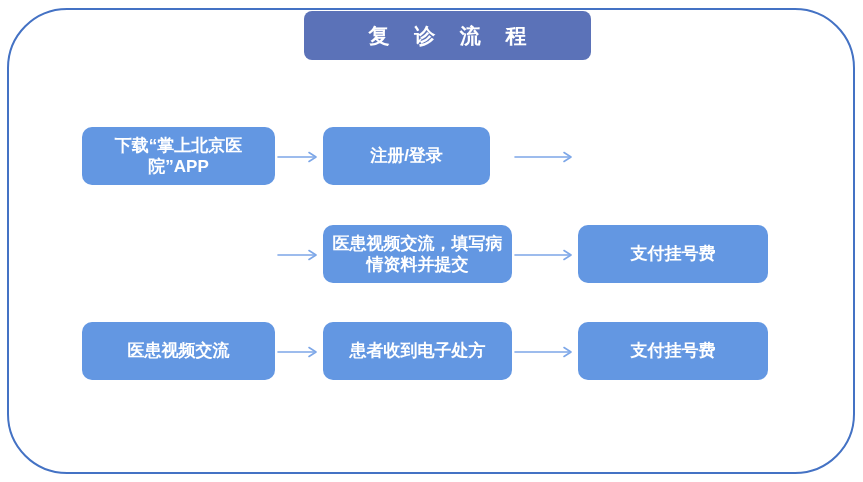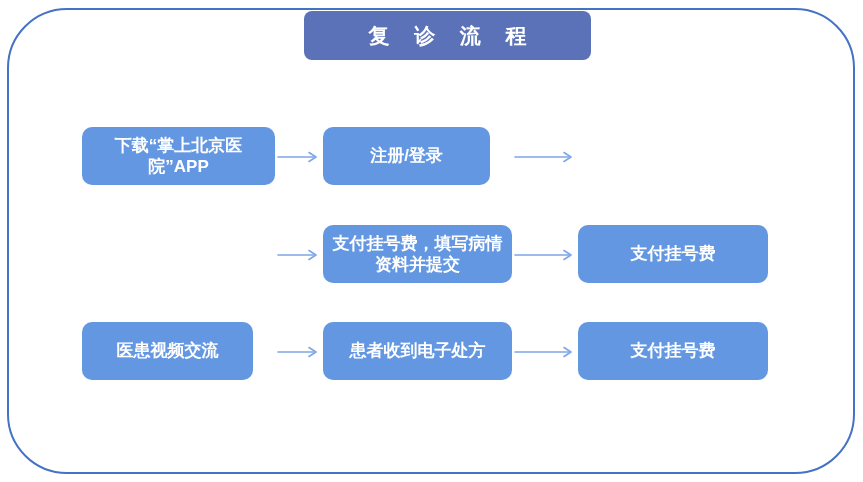--- a/index.html
+++ b/index.html
@@ -64,31 +64,31 @@
   <svg class="arrow" style="left:515px;top:150px" width="60" height="14">
     <line x1="0" y1="7" x2="54" y2="7"></line>
     <polyline points="49,2.5 56,7 49,11.5"></polyline>
   </svg>
 
   <svg class="arrow" style="left:278px;top:248px" width="42" height="14">
     <line x1="0" y1="7" x2="36" y2="7"></line>
     <polyline points="31,2.5 38,7 31,11.5"></polyline>
   </svg>
   <div class="step" style="left:323px;top:225px;width:189px">
-    <span>支付挂号费，填写病情资料并提交</span>
+    <span>医患视频交流，填写病情资料并提交</span>
   </div>
   <svg class="arrow" style="left:515px;top:248px" width="60" height="14">
     <line x1="0" y1="7" x2="54" y2="7"></line>
     <polyline points="49,2.5 56,7 49,11.5"></polyline>
   </svg>
   <div class="step" style="left:578px;top:225px;width:190px">
     <span>支付挂号费</span>
   </div>
 
-  <div class="step" style="left:82px;top:322px;width:171px">
+  <div class="step" style="left:82px;top:322px;width:193px">
     <span>医患视频交流</span>
   </div>
   <svg class="arrow" style="left:278px;top:345px" width="42" height="14">
     <line x1="0" y1="7" x2="36" y2="7"></line>
     <polyline points="31,2.5 38,7 31,11.5"></polyline>
   </svg>
   <div class="step" style="left:323px;top:322px;width:189px">
     <span>患者收到电子处方</span>
   </div>
   <svg class="arrow" style="left:515px;top:345px" width="60" height="14">

